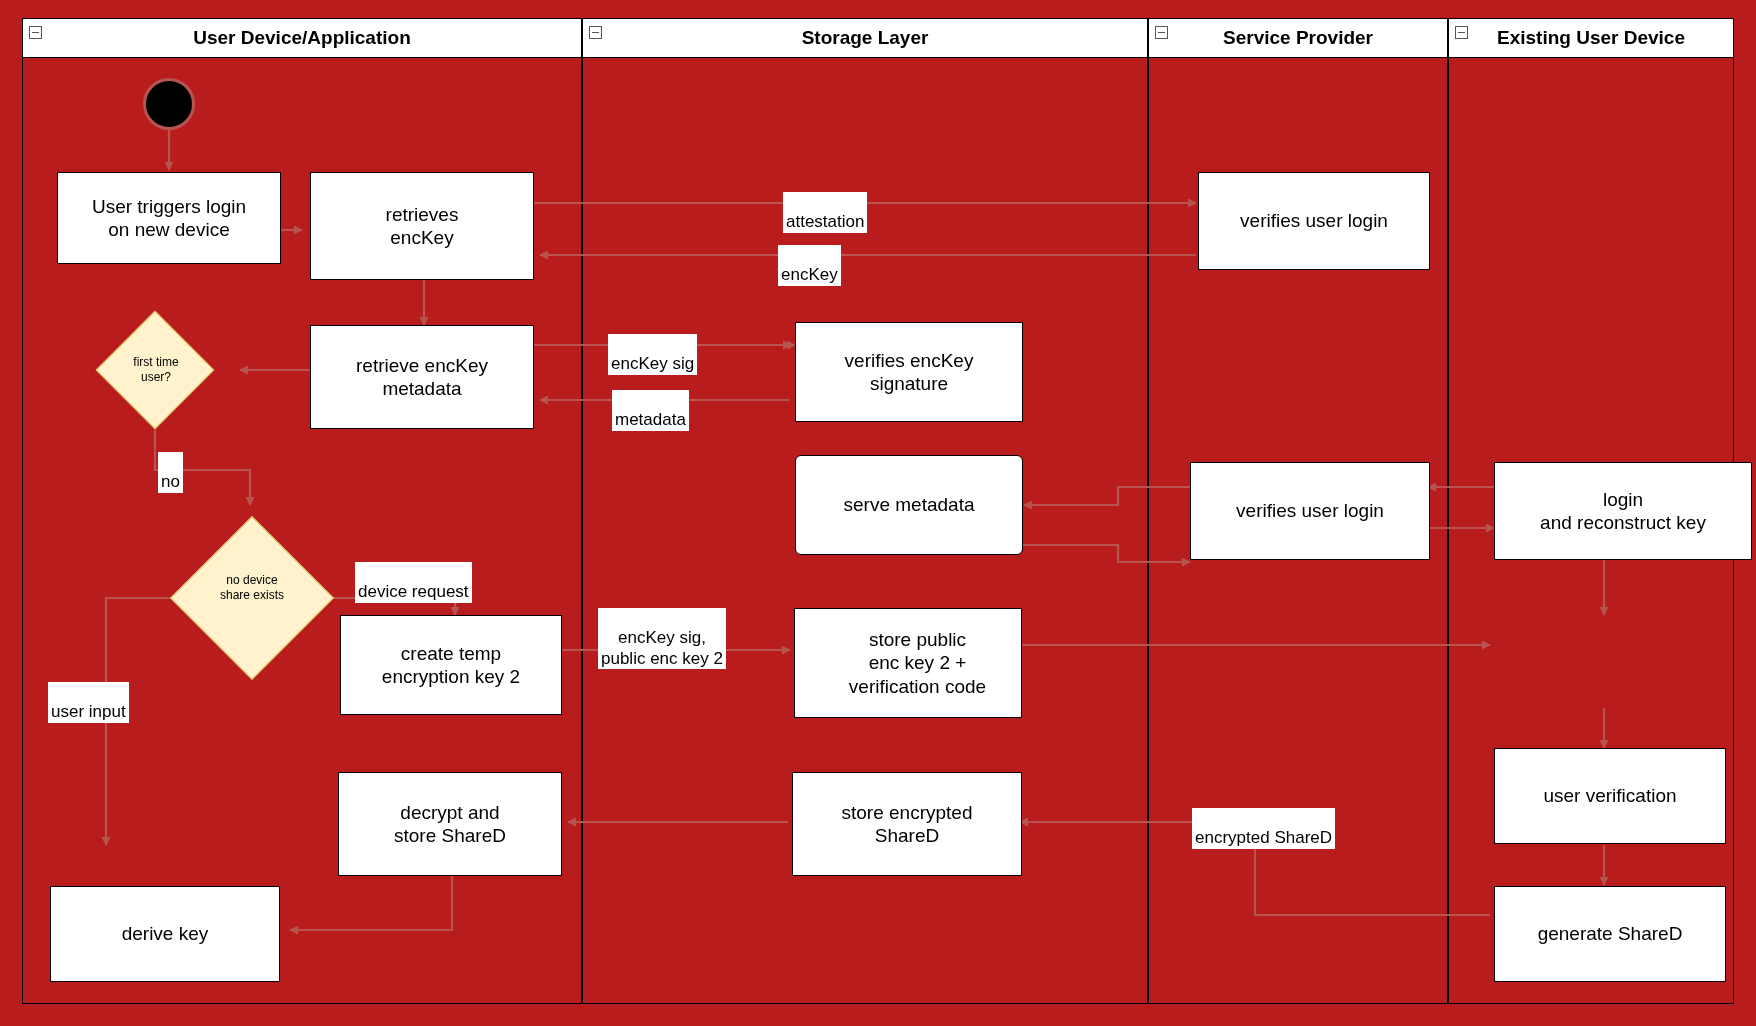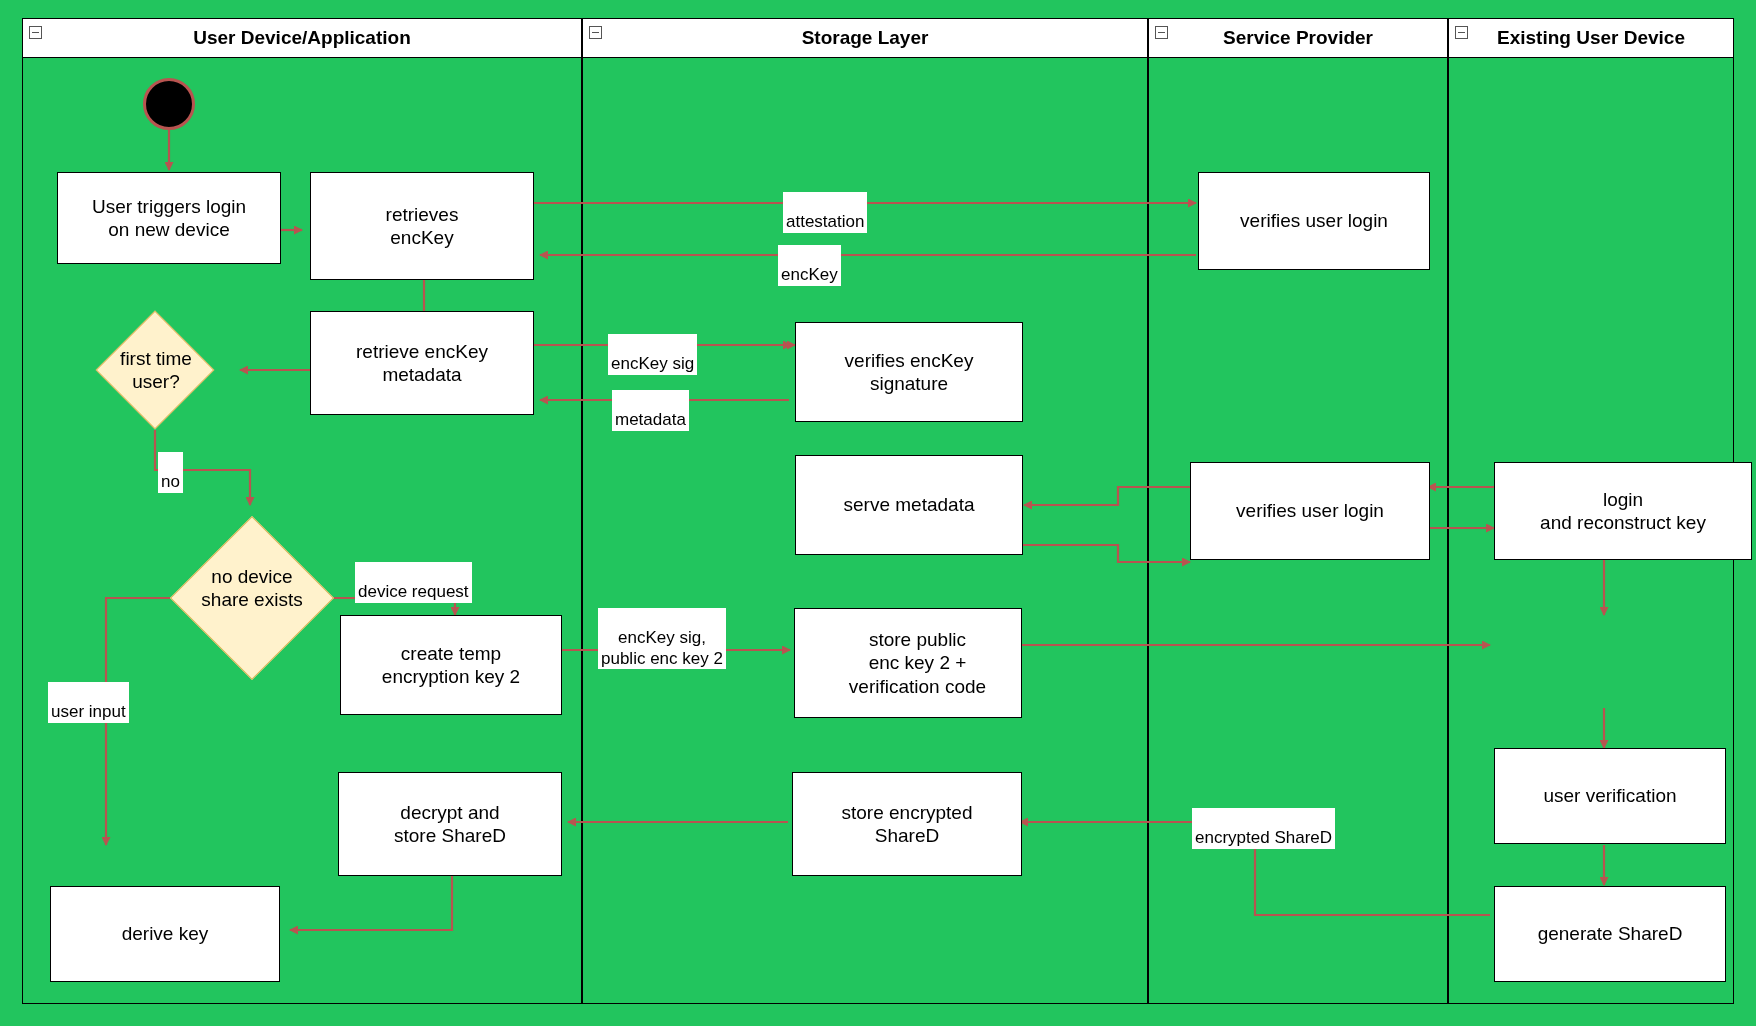--- a/index.html
+++ b/index.html
@@ -7,21 +7,21 @@
     padding: 0;
     background: #ffffff;
   }
   body {
     font-family: "Liberation Sans", sans-serif;
   }
   #canvas {
     position: relative;
     width: 1756px;
     height: 1026px;
-    background: #22c55e;
+    background: #b91c1c;
     overflow: hidden;
   }
   .lane {
     position: absolute;
     box-sizing: border-box;
     border: 1px solid #000000;
     background: transparent;
   }
   .lane-header {
     position: absolute;
@@ -71,21 +71,21 @@
   }
   .decision {
     position: absolute;
     box-sizing: border-box;
     background: #fff2cc;
     border: 1.6px solid #d6b656;
     transform: rotate(45deg);
   }
   .decision-label {
     position: absolute;
-    font-size: 19px;
+    font-size: 12px;
     color: #000000;
     text-align: center;
     line-height: 1.22;
     white-space: pre-line;
     display: flex;
     align-items: center;
     justify-content: center;
   }
   .start-node {
     position: absolute;
@@ -201,21 +201,21 @@
   <div class="node" style="left:57px; top:172px; width:224px; height:92px;">
     <span>User triggers login
 on new device</span>
   </div>
 
   <div class="node" style="left:310px; top:172px; width:224px; height:108px;">
     <span>retrieves
 encKey</span>
   </div>
 
-  <div class="node" style="left:310px; top:311px; width:224px; height:104px;">
+  <div class="node" style="left:310px; top:325px; width:224px; height:104px;">
     <span>retrieve encKey
 metadata</span>
   </div>
 
   <div class="decision" style="left:113px; top:328px; width:84px; height:84px;"></div>
   <div class="decision-label" style="left:85px; top:340px; width:142px; height:60px;">
     <span>first time
 user?</span>
   </div>
 
@@ -237,21 +237,21 @@
 
   <div class="node" style="left:50px; top:886px; width:230px; height:96px;">
     <span>derive key</span>
   </div>
 
   <div class="node" style="left:795px; top:322px; width:228px; height:100px;">
     <span>verifies encKey
 signature</span>
   </div>
 
-  <div class="node" style="left:795px; top:455px; width:228px; height:100px;">
+  <div class="node" style="left:795px; top:455px; width:228px; height:100px;border-radius:6px;">
     <span>serve metadata</span>
   </div>
 
   <div class="node" style="left:794px; top:608px; width:228px; height:110px;padding-left:19px;">
     <span>store public
 enc key 2 +
 verification code</span>
   </div>
 
   <div class="node" style="left:792px; top:772px; width:230px; height:104px;">

